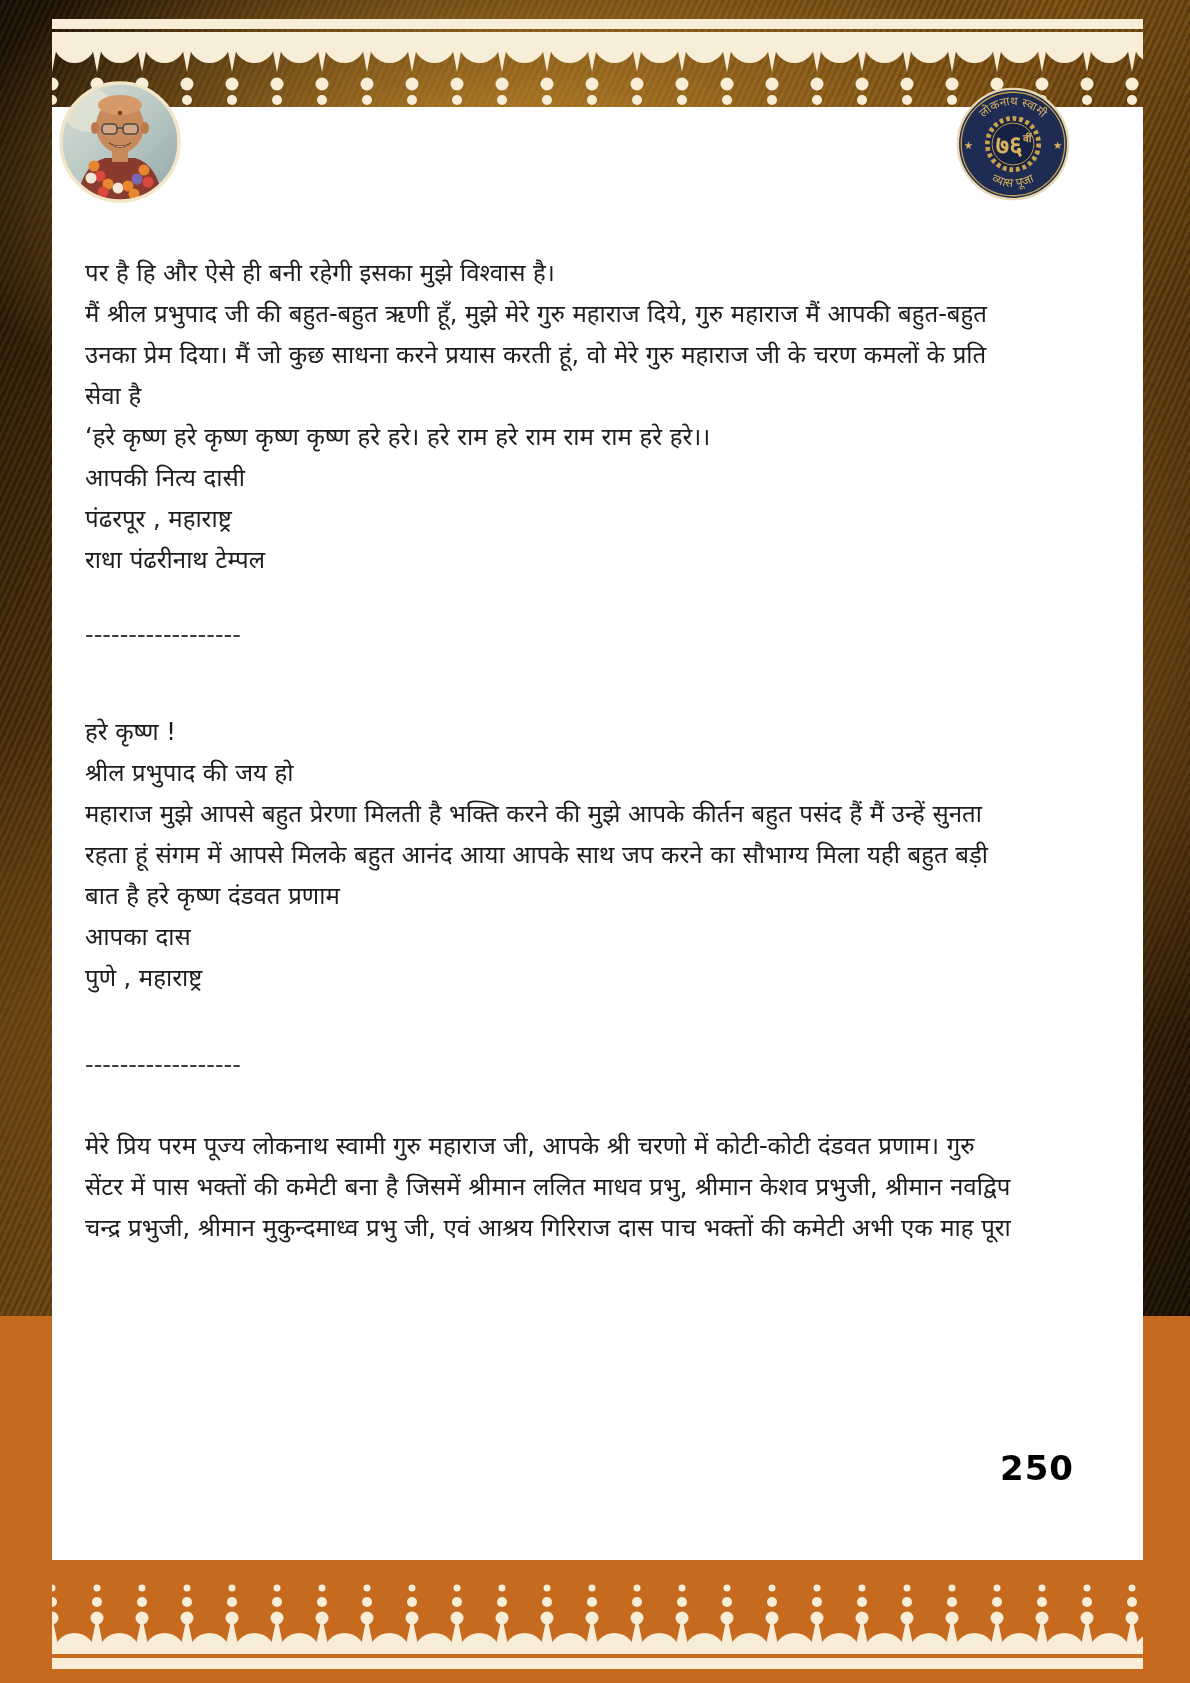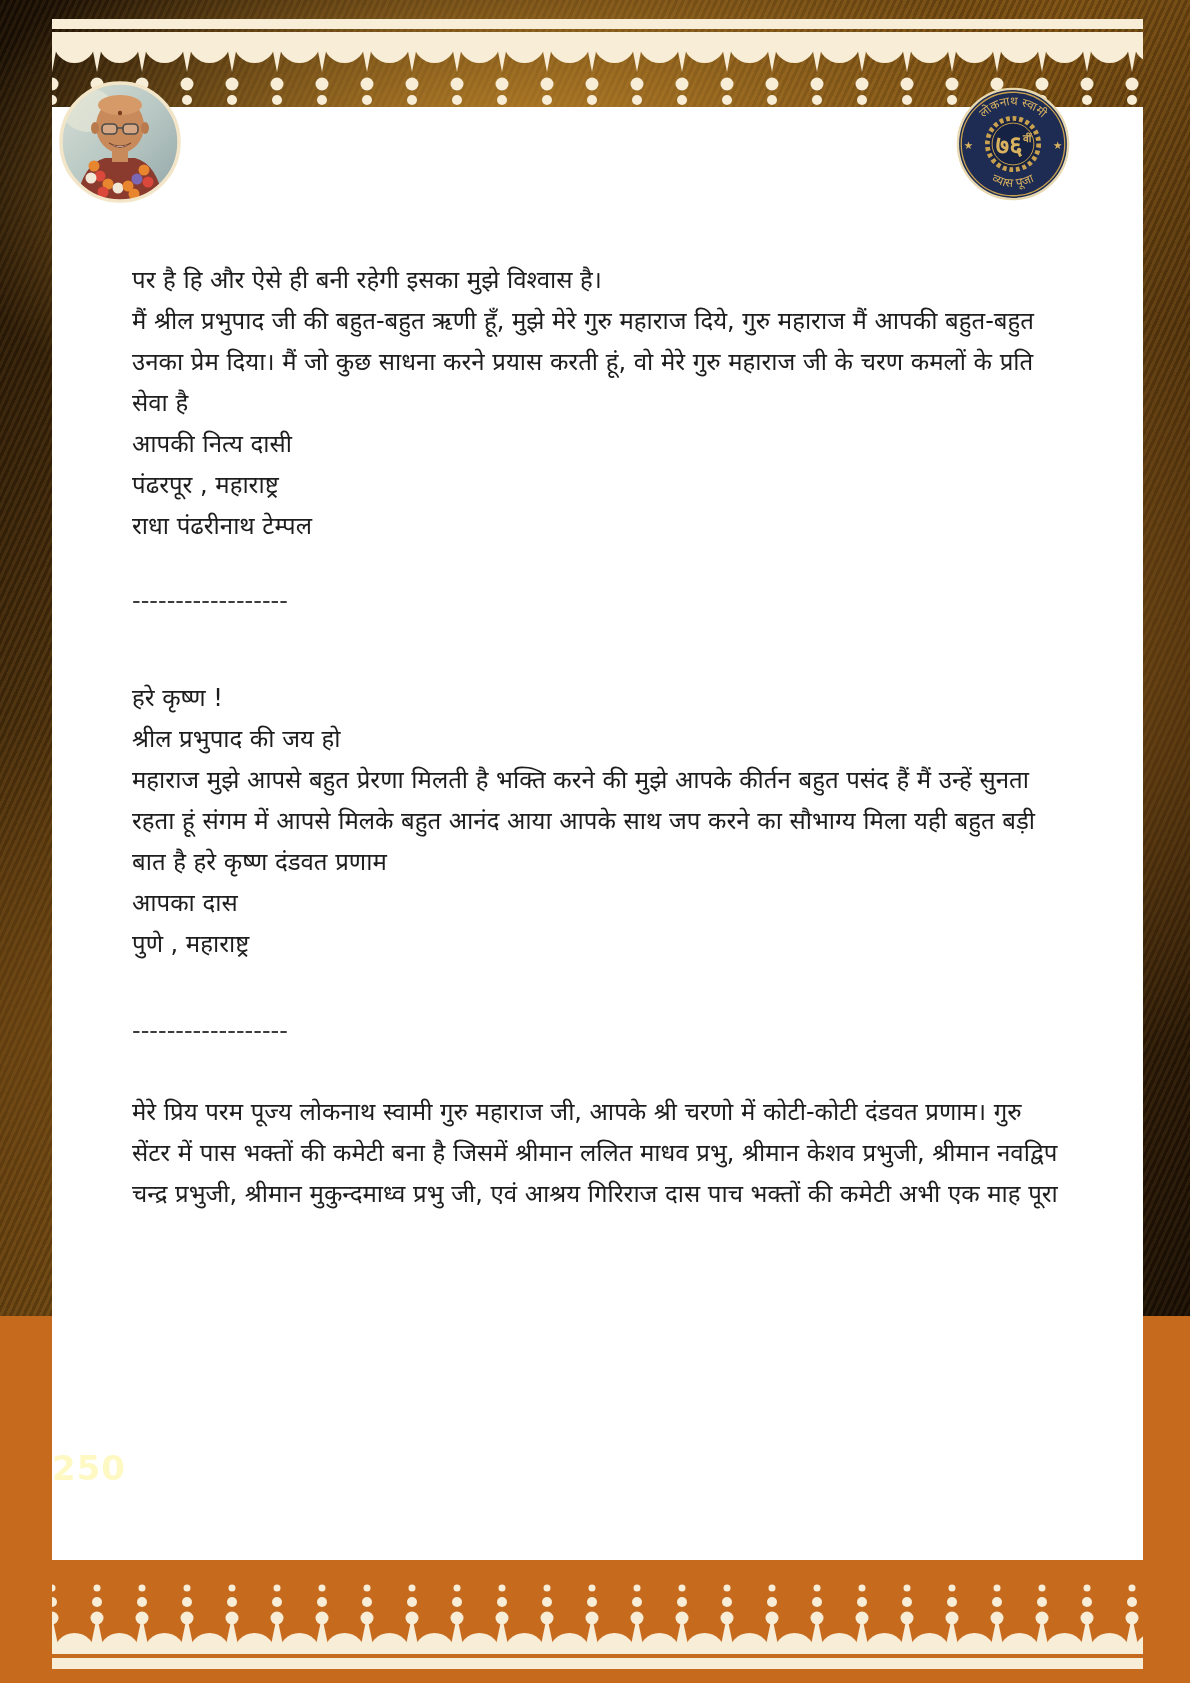--- a/index.html
+++ b/index.html
@@ -16,31 +16,31 @@
       repeating-linear-gradient(115deg, rgba(0,0,0,.14) 0 3px, rgba(255,210,120,.05) 3px 6px),
       linear-gradient(120deg,#170d04 0%,#5d3b0e 32%,#7c5013 55%,#3a2208 82%,#190e04 100%);
   }
   
   .bg-bottom{position:absolute;left:0;top:1316px;width:1190px;height:367px;background:#C66A1E;}
 
   .cream-bar-top{position:absolute;left:52px;top:19px;width:1091px;height:10px;background:#F8EDD6;}
   .valance-top{position:absolute;left:52px;top:32px;width:1091px;height:98px;}
   .white-card{position:absolute;left:52px;top:107px;width:1091px;height:1453px;background:#ffffff;overflow:hidden;}
 
-  .blocks{position:absolute;left:33px;top:153px;width:1030px;margin-left:47px;}
+  .blocks{position:absolute;left:33px;top:146px;width:1030px;}
   .block{color:#1d1d1d;}
   .block .line{font-size:24px;line-height:41px;white-space:nowrap;}
   .block.separator{font-size:24px;line-height:41px;letter-spacing:0;color:#3c3c3c;}
   .blocks > :nth-child(2){margin-top:34px;}
   .blocks > :nth-child(3){margin-top:56px;}
   .blocks > :nth-child(4){margin-top:46px;}
   .blocks > :nth-child(5){margin-top:40px;}
 
-  .page-number{position:absolute;left:52px;top:1448px;width:1022px;text-align:left;
-    font-size:34px;font-weight:bold;color:#fef9c3;letter-spacing:1px;}
+  .page-number{position:absolute;left:52px;top:1448px;width:1022px;text-align:right;
+    font-size:34px;font-weight:bold;color:#000000;letter-spacing:1px;}
 
   .guru-photo{position:absolute;left:58px;top:80px;width:124px;height:124px;}
   .vyasa-badge{position:absolute;left:956px;top:87px;width:114px;height:114px;}
 
   .valance-bottom{position:absolute;left:52px;top:1580px;width:1091px;height:74px;}
   .cream-bar-bottom{position:absolute;left:52px;top:1658px;width:1091px;height:11px;background:#F8EDD6;}
 </style>
 </head>
 <body>
 
@@ -69,20 +69,21 @@
     <rect x="0" y="0" width="1091" height="98" fill="url(#valTop)"></rect>
   </svg>
 
   <div class="white-card">
     <div class="blocks">
         <div class="block text">
           <div class="line">पर है हि और ऐसे ही बनी रहेगी इसका मुझे विश्वास है।</div>
           <div class="line">मैं श्रील प्रभुपाद जी की बहुत-बहुत ऋणी हूँ, मुझे मेरे गुरु महाराज दिये, गुरु महाराज मैं आपकी बहुत-बहुत</div>
           <div class="line">उनका प्रेम दिया।  मैं जो कुछ साधना करने प्रयास करती हूं, वो मेरे गुरु महाराज जी के चरण कमलों के प्रति</div>
           <div class="line">सेवा है</div>
+          <div class="line">‘हरे कृष्ण हरे कृष्ण कृष्ण कृष्ण हरे हरे।  हरे राम हरे राम राम राम हरे हरे।।</div>
           <div class="line">आपकी नित्य दासी</div>
           <div class="line">पंढरपूर , महाराष्ट्र</div>
           <div class="line">राधा पंढरीनाथ टेम्पल</div>
         </div>
         <div class="block separator">------------------</div>
         <div class="block text">
           <div class="line">हरे कृष्ण !</div>
           <div class="line">श्रील प्रभुपाद की जय हो</div>
           <div class="line">महाराज मुझे आपसे बहुत प्रेरणा मिलती है भक्ति करने की मुझे आपके कीर्तन बहुत पसंद हैं मैं उन्हें सुनता</div>
           <div class="line">रहता हूं संगम में आपसे मिलके बहुत आनंद आया आपके साथ जप करने का सौभाग्य मिला यही बहुत बड़ी</div>

